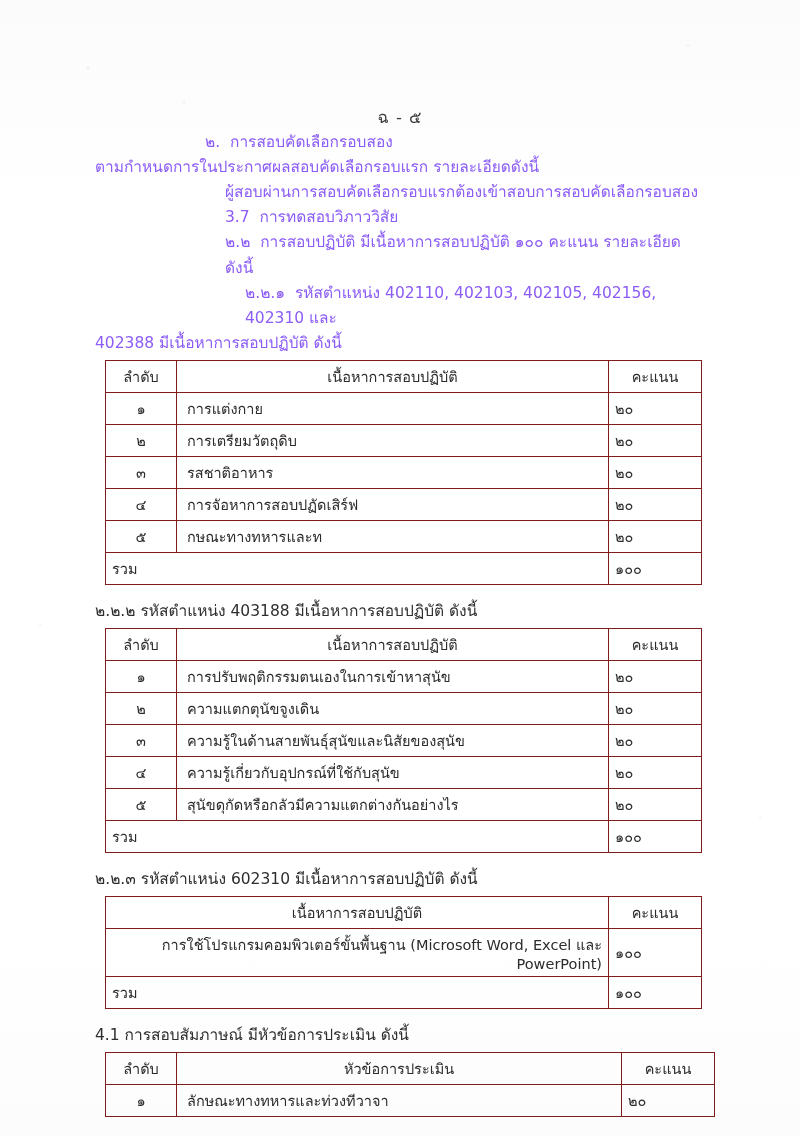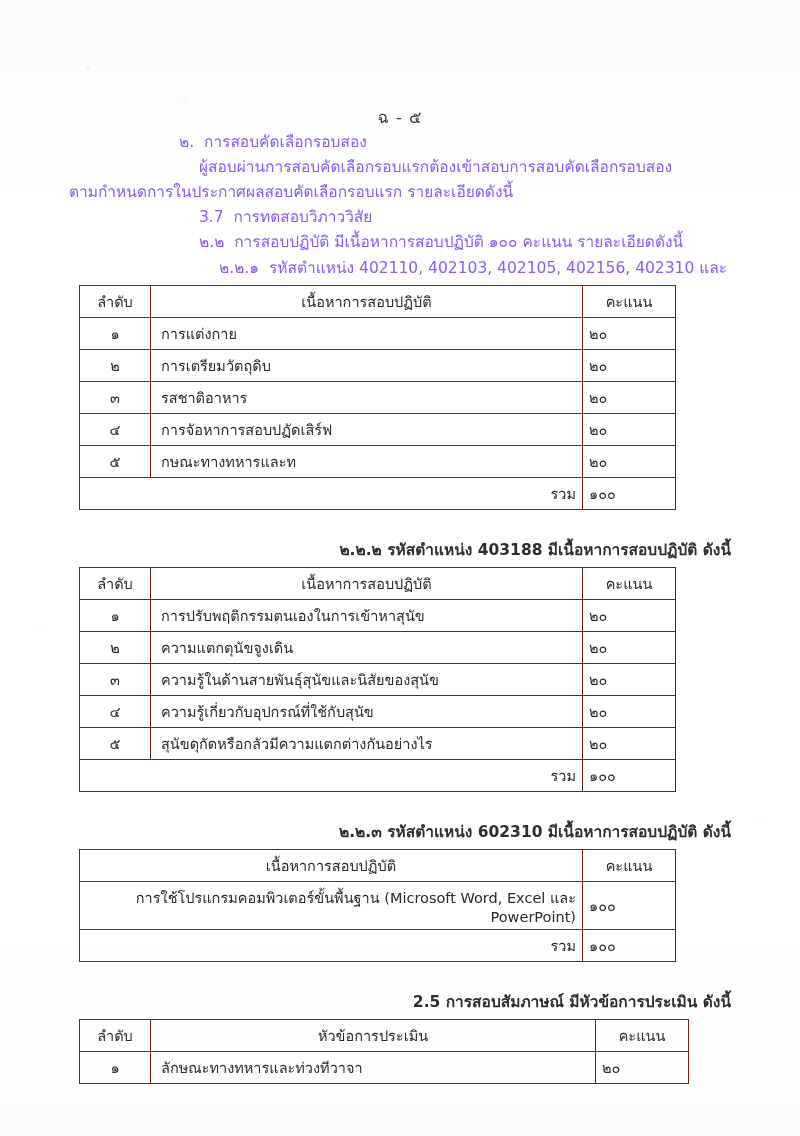--- a/index.html
+++ b/index.html
@@ -31,21 +31,21 @@
       radial-gradient(circle at 86% 4%, rgba(150,150,150,.07) 0 1.4px, transparent 2px),
       radial-gradient(circle at 5% 55%, rgba(150,150,150,.06) 0 1.3px, transparent 2px),
       radial-gradient(circle at 95% 72%, rgba(150,150,150,.06) 0 1.2px, transparent 2px),
       linear-gradient(180deg, #fbfbfb 0%, #ffffff 18%, #ffffff 82%, #fcfcfc 100%);
     pointer-events: none;
     z-index: 0;
   }
   .sheet {
     position: relative;
     z-index: 1;
-    padding: 0 69px;
+    padding: 0 95px;
     box-sizing: border-box;
     height: 100%;
   }
 
   .page-header {
     text-align: center;
     font-size: 16.5px;
     letter-spacing: 1px;
     padding-top: 104px;
     color: #3a3a3a;
@@ -58,25 +58,24 @@
   }
   .ln {
     white-space: pre-wrap;
   }
   .indent-1 { padding-left: 110px; }
   .indent-2 { padding-left: 130px; }
   .indent-3 { padding-left: 150px; }
   .indent-0 { padding-left: 0; }
 
   .sec-title {
-    text-align: right;
+    text-align: left;
     font-size: 15.5px;
-    margin: 27px 0 5px 0;
+    margin: 13px 0 5px 0;
     color: #2e2e2e;
-    font-weight: bold;
   }
 
   table.doc-table {
     border-collapse: collapse;
     width: 597px;
     margin: 4px 0 0 10px;
     font-size: 14.5px;
     color: #2b2b2b;
     table-layout: fixed;
   }
@@ -88,40 +87,41 @@
     padding: 4px 6px;
     font-weight: normal;
     height: 20px;
     vertical-align: middle;
   }
   .col-no   { width: 58px;  text-align: center; }
   .col-desc { text-align: left; padding-left: 10px !important; }
   .col-score{ width: 80px;  text-align: left; }
   th.col-desc, th.col-no, th.col-score { text-align: center; padding-left: 6px !important; }
   td.total-cell {
-    text-align: right;
+    text-align: left;
   }
   .tbl3 .col-desc { text-align: right; }
   .tbl3 th.col-desc { text-align: center; }
 </style>
 </head>
 <body>
 
 <div class="page">
   <div class="sheet">
 
     <div class="page-header">ฉ - ๕</div>
 
     <div class="body-block">
       <div class="ln indent-1">๒.  การสอบคัดเลือกรอบสอง</div>
+      <div class="ln indent-0">ตามกำหนดการในประกาศผลสอบคัดเลือกรอบแรก รายละเอียดดังนี้</div>
       <div class="ln indent-2">ผู้สอบผ่านการสอบคัดเลือกรอบแรกต้องเข้าสอบการสอบคัดเลือกรอบสอง</div>
-      <div class="ln indent-0">ตามกำหนดการในประกาศผลสอบคัดเลือกรอบแรก รายละเอียดดังนี้</div>
       <div class="ln indent-2">3.7  การทดสอบวิภาววิสัย</div>
       <div class="ln indent-2">๒.๒  การสอบปฏิบัติ มีเนื้อหาการสอบปฏิบัติ ๑๐๐ คะแนน รายละเอียดดังนี้</div>
       <div class="ln indent-3">๒.๒.๑  รหัสตำแหน่ง 402110, 402103, 402105, 402156, 402310 และ</div>
+      <div class="ln indent-0">402388 มีเนื้อหาการสอบปฏิบัติ ดังนี้</div>
     </div>
 
     <table class="doc-table tbl1">
       <thead>
         <tr>
           <th class="col-no">ลำดับ</th>
           <th class="col-desc">เนื้อหาการสอบปฏิบัติ</th>
           <th class="col-score">คะแนน</th>
         </tr>
       </thead>
@@ -215,21 +215,21 @@
           <td class="col-desc">การใช้โปรแกรมคอมพิวเตอร์ขั้นพื้นฐาน (Microsoft Word, Excel และ PowerPoint)</td>
           <td class="col-score">๑๐๐</td>
         </tr>
         <tr>
           <td class="total-cell">รวม</td>
           <td class="col-score">๑๐๐</td>
         </tr>
       </tbody>
     </table>
 
-    <div class="sec-title">2.5  การสอบสัมภาษณ์ มีหัวข้อการประเมิน ดังนี้</div>
+    <div class="sec-title">4.1  การสอบสัมภาษณ์ มีหัวข้อการประเมิน ดังนี้</div>
 
     <table class="doc-table wide tbl4">
       <thead>
         <tr>
           <th class="col-no">ลำดับ</th>
           <th class="col-desc">หัวข้อการประเมิน</th>
           <th class="col-score">คะแนน</th>
         </tr>
       </thead>
       <tbody>

